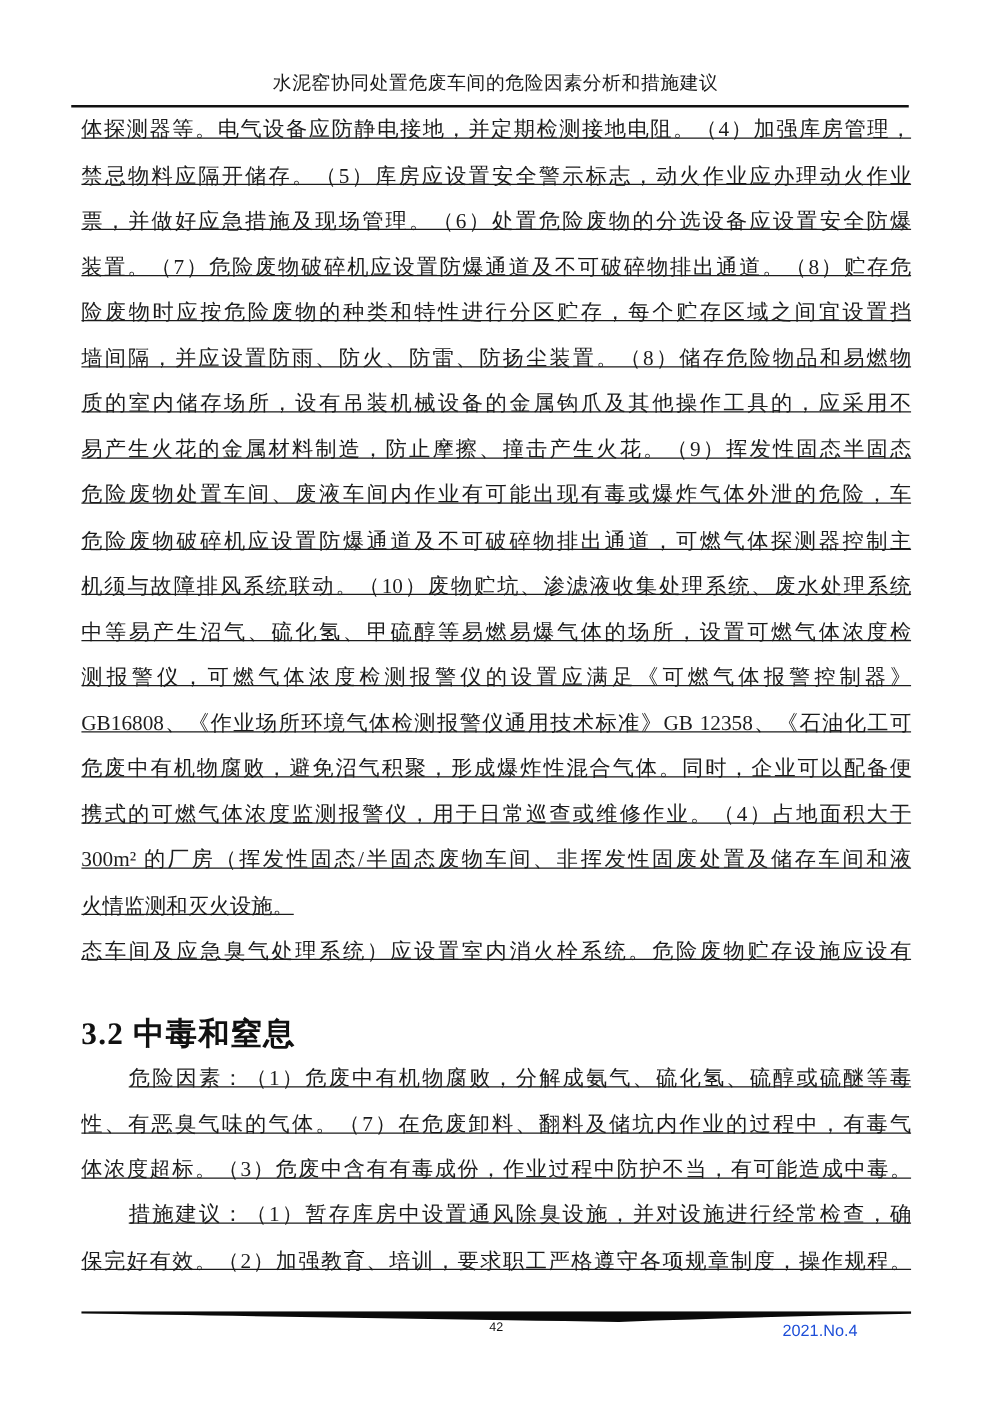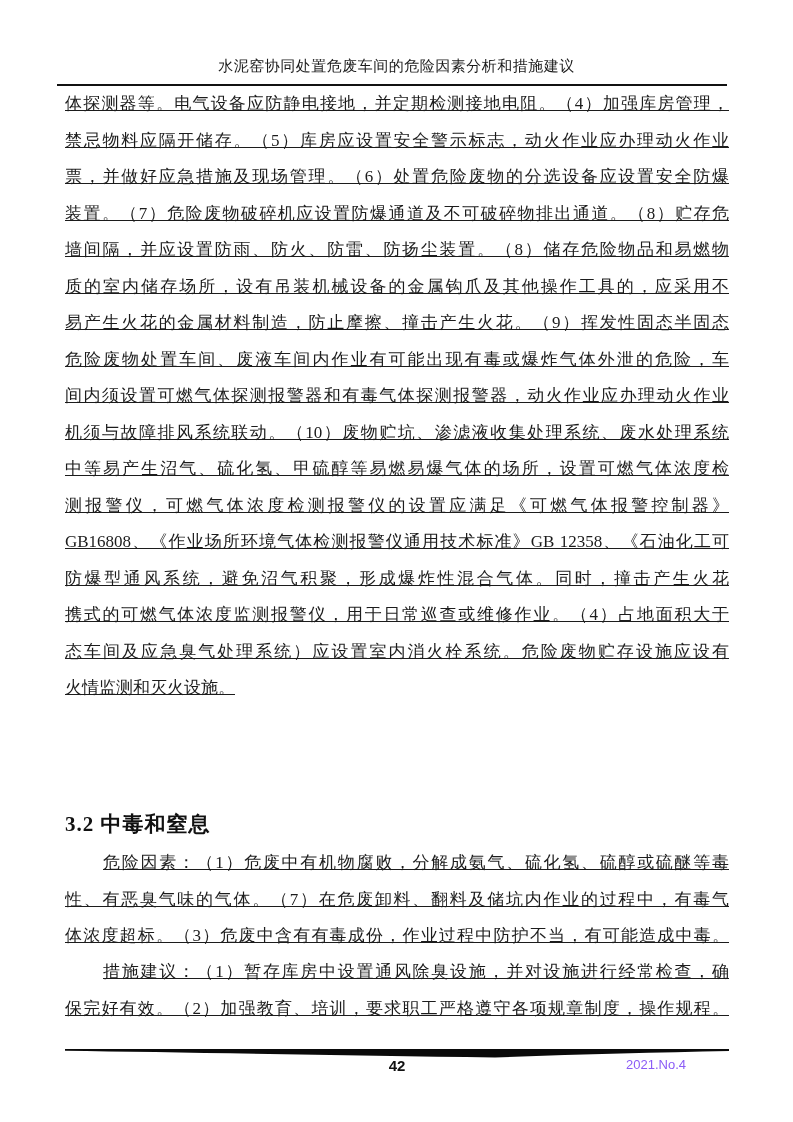--- a/index.html
+++ b/index.html
@@ -46,78 +46,79 @@
     overflow: hidden;
     white-space: normal;
     text-decoration: underline;
   }
   .line.end { text-align-last: left; }
   .line.indent { text-indent: 38px; }
   .section-heading {
     position: absolute;
     left: 65px;
     top: 810px;
-    font-size: 21px;
+    font-size: 25px;
     font-weight: bold;
     letter-spacing: 1px;
     color: #111111;
   }
   .footer-bar {
     position: absolute;
     left: 65px;
     top: 1049px;
     width: 664px;
     height: 10px;
   }
   .footer-page-number {
     position: absolute;
     top: 1057px;
     left: 65px;
     width: 664px;
     text-align: center;
     font-family: "Liberation Sans", sans-serif;
-    font-size: 15px;
+    font-size: 10px;
     color: #111111;
-    font-weight: bold;
   }
   .footer-issue {
     position: absolute;
     top: 1057px;
     right: 107px;
     font-family: "Liberation Sans", sans-serif;
     font-size: 13px;
-    color: #8b5cf6;
+    color: #1d4ed8;
   }
 </style>
 </head>
 <body>
 
 <div class="page">
 
   <div class="header-title">水泥窑协同处置危废车间的危险因素分析和措施建议</div>
   <div class="header-rule"></div>
 
   <div class="para" style="top:86px">
     <div class="line">体探测器等。电气设备应防静电接地，并定期检测接地电阻。（4）加强库房管理，</div>
     <div class="line">禁忌物料应隔开储存。（5）库房应设置安全警示标志，动火作业应办理动火作业</div>
     <div class="line">票，并做好应急措施及现场管理。（6）处置危险废物的分选设备应设置安全防爆</div>
     <div class="line">装置。（7）危险废物破碎机应设置防爆通道及不可破碎物排出通道。（8）贮存危</div>
+    <div class="line">险废物时应按危险废物的种类和特性进行分区贮存，每个贮存区域之间宜设置挡</div>
     <div class="line">墙间隔，并应设置防雨、防火、防雷、防扬尘装置。（8）储存危险物品和易燃物</div>
     <div class="line">质的室内储存场所，设有吊装机械设备的金属钩爪及其他操作工具的，应采用不</div>
     <div class="line">易产生火花的金属材料制造，防止摩擦、撞击产生火花。（9）挥发性固态半固态</div>
     <div class="line">危险废物处置车间、废液车间内作业有可能出现有毒或爆炸气体外泄的危险，车</div>
-    <div class="line">间内须设置可燃气体探测报警器和有毒气体探测报警器，动火作业应办理动火作业</div>
+    <div class="line">危险废物破碎机应设置防爆通道及不可破碎物排出通道，可燃气体探测器控制主</div>
     <div class="line">机须与故障排风系统联动。（10）废物贮坑、渗滤液收集处理系统、废水处理系统</div>
     <div class="line">中等易产生沼气、硫化氢、甲硫醇等易燃易爆气体的场所，设置可燃气体浓度检</div>
     <div class="line">测报警仪，可燃气体浓度检测报警仪的设置应满足《可燃气体报警控制器》</div>
     <div class="line">GB16808、《作业场所环境气体检测报警仪通用技术标准》GB 12358、《石油化工可</div>
-    <div class="line">防爆型通风系统，避免沼气积聚，形成爆炸性混合气体。同时，撞击产生火花</div>
+    <div class="line">危废中有机物腐败，避免沼气积聚，形成爆炸性混合气体。同时，企业可以配备便</div>
     <div class="line">携式的可燃气体浓度监测报警仪，用于日常巡查或维修作业。（4）占地面积大于</div>
+    <div class="line">300m² 的厂房（挥发性固态/半固态废物车间、非挥发性固废处置及储存车间和液</div>
+    <div class="line end">火情监测和灭火设施。</div>
     <div class="line">态车间及应急臭气处理系统）应设置室内消火栓系统。危险废物贮存设施应设有</div>
-    <div class="line end">火情监测和灭火设施。</div>
   </div>
 
   <div class="section-heading">3.2 中毒和窒息</div>
 
   <div class="para" style="top:845px">
     <div class="line indent">危险因素：（1）危废中有机物腐败，分解成氨气、硫化氢、硫醇或硫醚等毒</div>
     <div class="line">性、有恶臭气味的气体。（7）在危废卸料、翻料及储坑内作业的过程中，有毒气</div>
     <div class="line">体浓度超标。（3）危废中含有有毒成份，作业过程中防护不当，有可能造成中毒。</div>
   </div>
 

